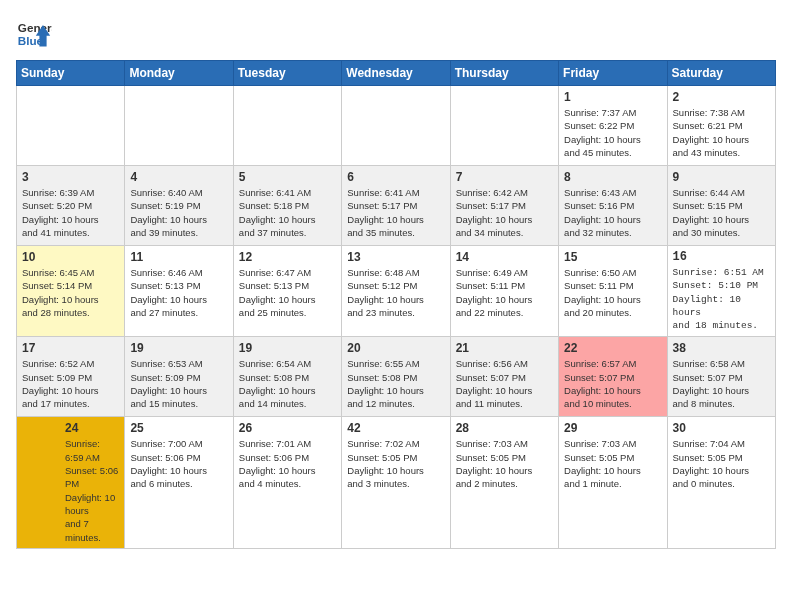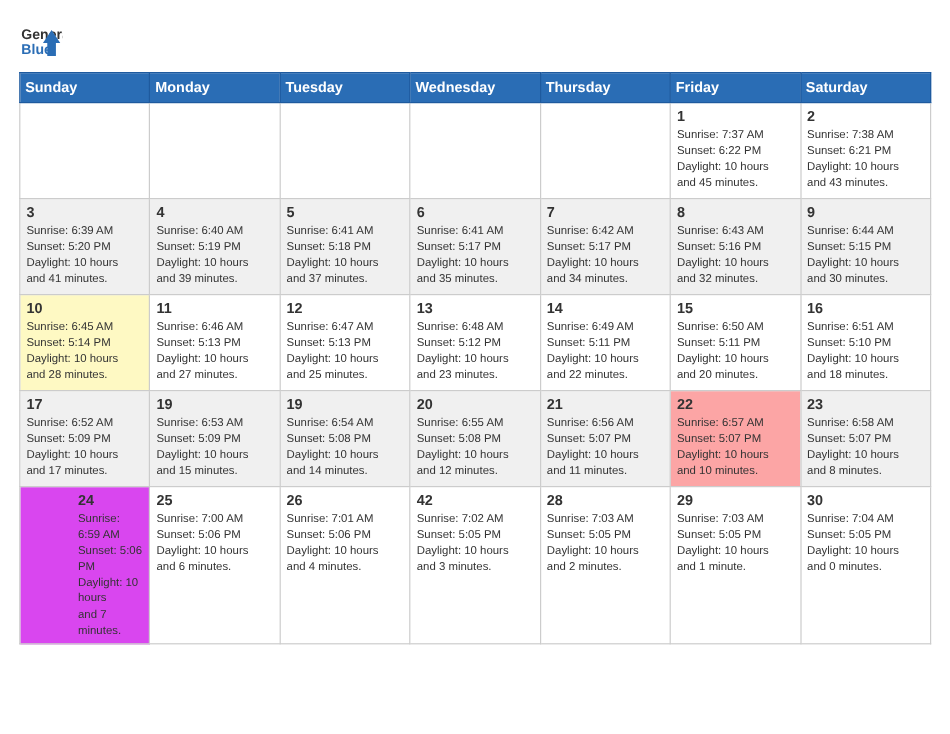--- a/index.html
+++ b/index.html
@@ -175,21 +175,21 @@
           <div class="day-info">Sunrise: 6:48 AM<br>Sunset: 5:12 PM<br>Daylight: 10 hours<br>and 23 minutes.</div>
         </td>
         <td style="background: rgb(255, 255, 255);">
           <span class="day-number">14</span>
           <div class="day-info">Sunrise: 6:49 AM<br>Sunset: 5:11 PM<br>Daylight: 10 hours<br>and 22 minutes.</div>
         </td>
         <td style="background: rgb(255, 255, 255);">
           <span class="day-number">15</span>
           <div class="day-info">Sunrise: 6:50 AM<br>Sunset: 5:11 PM<br>Daylight: 10 hours<br>and 20 minutes.</div>
         </td>
-        <td style="background: rgb(255, 255, 255);">
+        <td style="background: rgb(255, 255, 255); font-family: Liberation Mono, monospace;">
           <span class="day-number">16</span>
           <div class="day-info">Sunrise: 6:51 AM<br>Sunset: 5:10 PM<br>Daylight: 10 hours<br>and 18 minutes.</div>
         </td>
       </tr>
       <tr>
         <td style="background: rgb(240, 240, 240);">
           <span class="day-number">17</span>
           <div class="day-info">Sunrise: 6:52 AM<br>Sunset: 5:09 PM<br>Daylight: 10 hours<br>and 17 minutes.</div>
         </td>
         <td style="background: rgb(240, 240, 240);">
@@ -206,26 +206,26 @@
         </td>
         <td style="background: rgb(240, 240, 240);">
           <span class="day-number">21</span>
           <div class="day-info">Sunrise: 6:56 AM<br>Sunset: 5:07 PM<br>Daylight: 10 hours<br>and 11 minutes.</div>
         </td>
         <td style="background: #fca5a5;">
           <span class="day-number">22</span>
           <div class="day-info">Sunrise: 6:57 AM<br>Sunset: 5:07 PM<br>Daylight: 10 hours<br>and 10 minutes.</div>
         </td>
         <td style="background: rgb(240, 240, 240);">
-          <span class="day-number">23</span>
+          <span class="day-number">38</span>
           <div class="day-info">Sunrise: 6:58 AM<br>Sunset: 5:07 PM<br>Daylight: 10 hours<br>and 8 minutes.</div>
         </td>
       </tr>
       <tr>
-        <td style="background: #d946ef; padding-left: 48px;">
+        <td style="background: #eab308; padding-left: 48px;">
           <span class="day-number">24</span>
           <div class="day-info">Sunrise: 6:59 AM<br>Sunset: 5:06 PM<br>Daylight: 10 hours<br>and 7 minutes.</div>
         </td>
         <td style="background: rgb(255, 255, 255); margin-top: 40px;">
           <span class="day-number">25</span>
           <div class="day-info">Sunrise: 7:00 AM<br>Sunset: 5:06 PM<br>Daylight: 10 hours<br>and 6 minutes.</div>
         </td>
         <td style="background: rgb(255, 255, 255);">
           <span class="day-number">26</span>
           <div class="day-info">Sunrise: 7:01 AM<br>Sunset: 5:06 PM<br>Daylight: 10 hours<br>and 4 minutes.</div>

